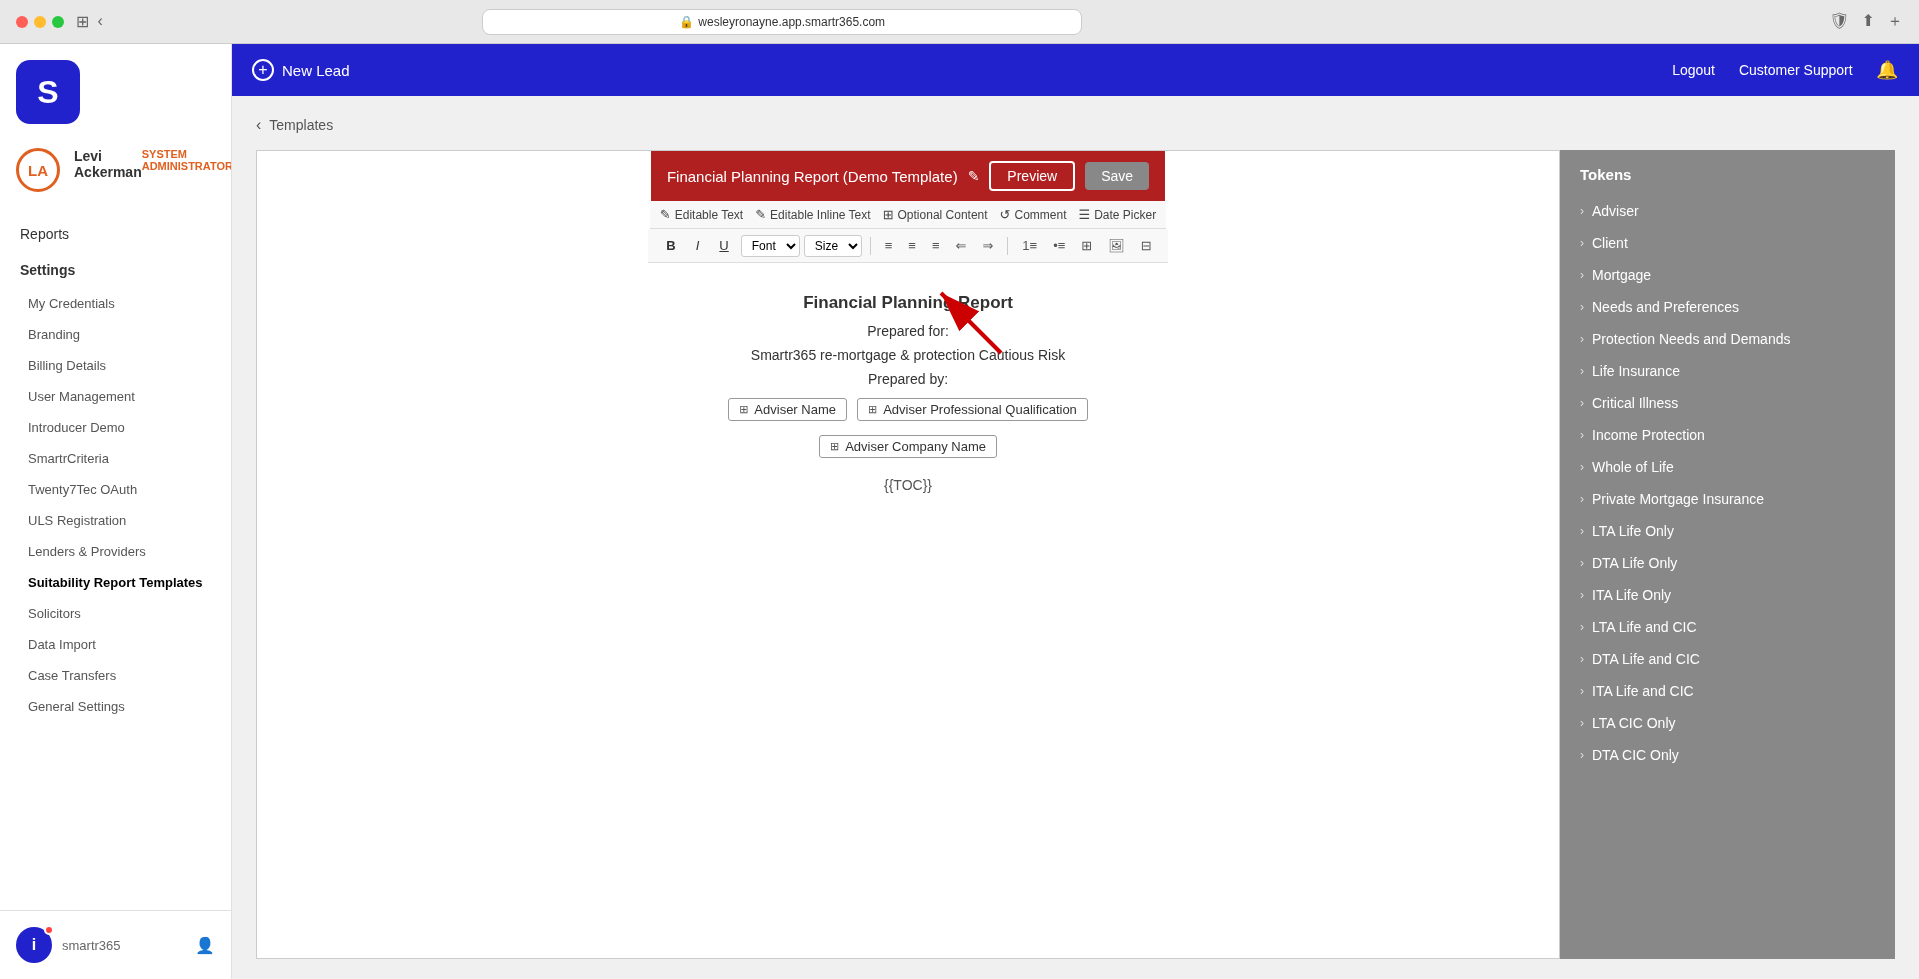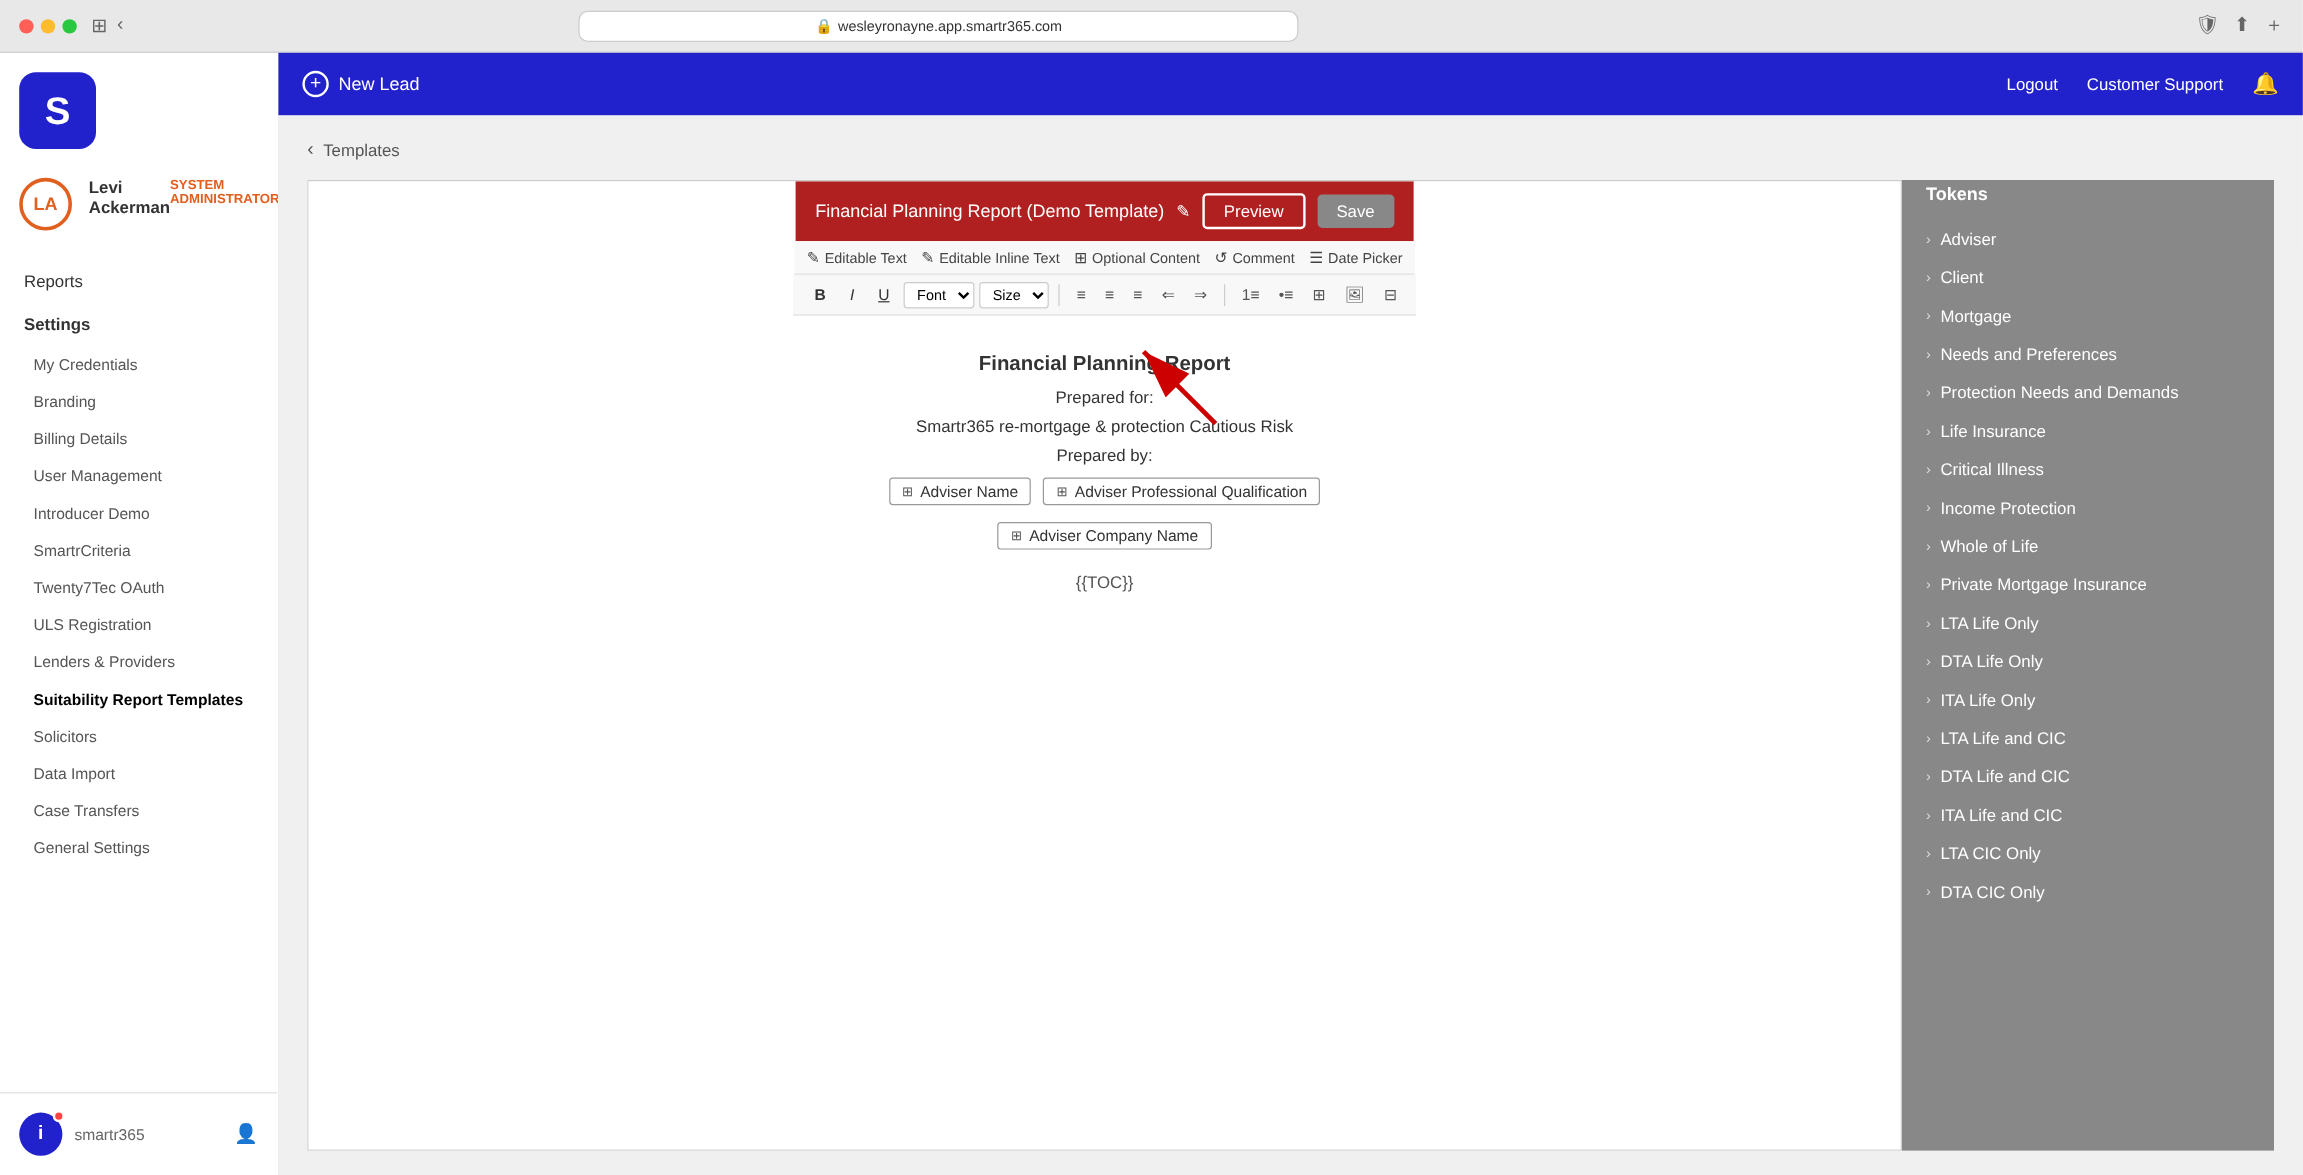--- a/index.html
+++ b/index.html
@@ -206,25 +206,25 @@
 
     .red-arrow {
       position: absolute;
       top: 20px;
       right: 120px;
       pointer-events: none;
     }
 
     
     .tokens-panel {
-      width: 310px;
+      width: 335px;
       background: #888;
       flex-shrink: 0;
       overflow-y: auto;
-      padding: 4px 0;
+      padding: 16px 0;
     }
     .tokens-title {
       color: white;
       font-size: 15px;
       font-weight: 600;
       padding: 0 20px 12px;
     }
     .token-item {
       display: flex;
       align-items: center;

